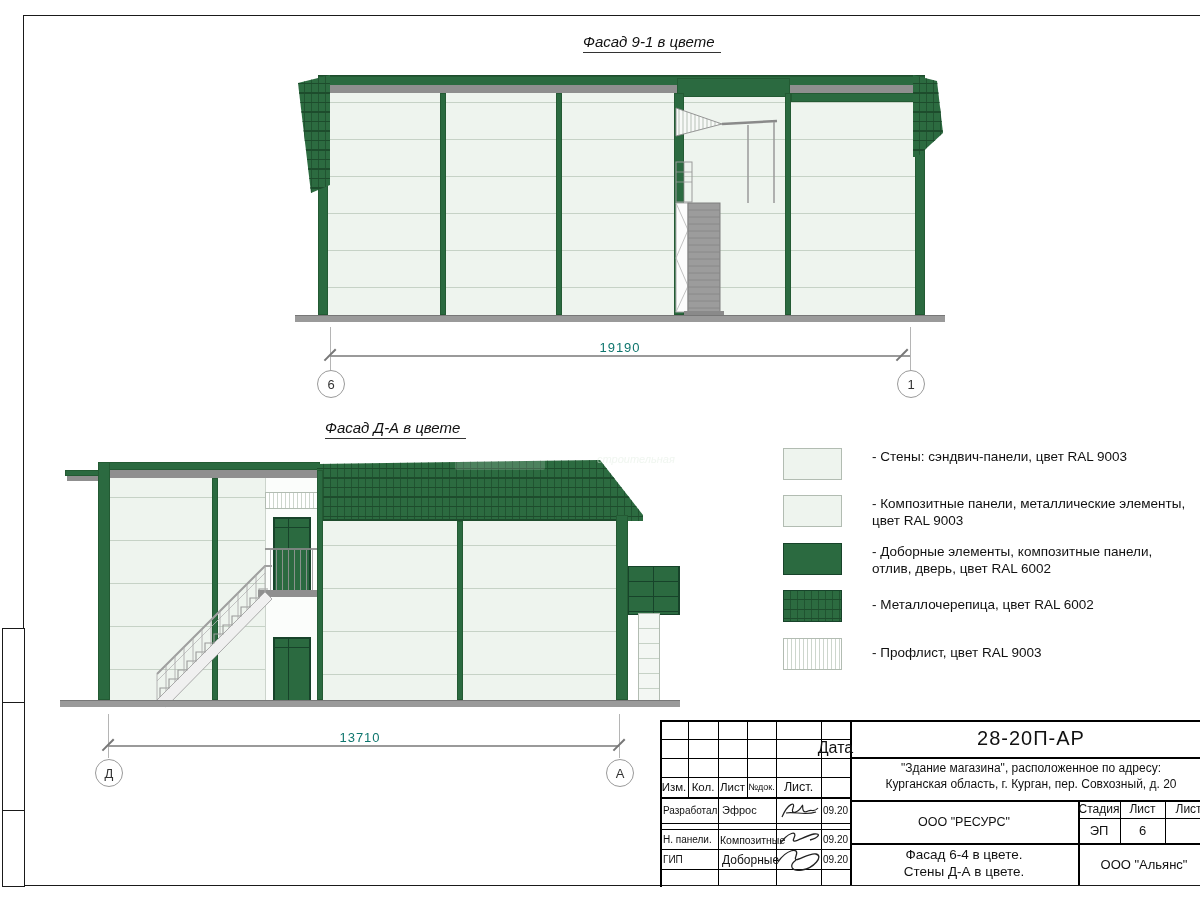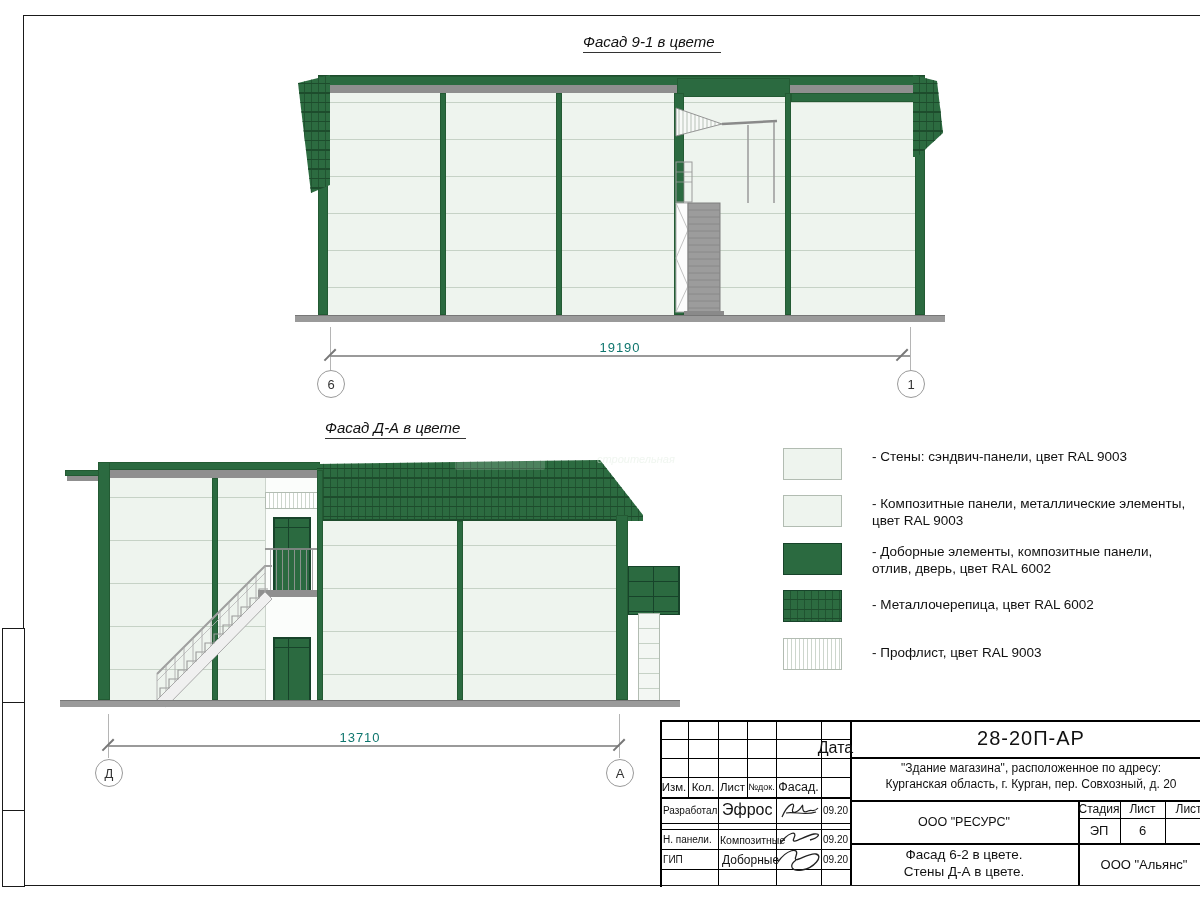--- a/index.html
+++ b/index.html
@@ -216,25 +216,25 @@
   <div class="vl" style="left:821px;top:720px;height:165px;"></div>
   <div class="vl" style="left:850px;top:720px;height:165px;width:2px;"></div>
   <div class="vl" style="left:1078px;top:800px;height:85px;width:1.5px;"></div>
   <div class="vl" style="left:1120px;top:800px;height:43px;"></div>
   <div class="vl" style="left:1165px;top:800px;height:43px;"></div>
 
   <div class="tbt" style="left:660px;top:777px;width:28px;height:20px;font-size:11.5px;">Изм.</div>
   <div class="tbt" style="left:688px;top:777px;width:30px;height:20px;font-size:11.5px;">Кол.</div>
   <div class="tbt" style="left:718px;top:777px;width:29px;height:20px;font-size:11.5px;">Лист</div>
   <div class="tbt" style="left:747px;top:777px;width:29px;height:20px;font-size:9px;">№док.</div>
-  <div class="tbt" style="left:776px;top:777px;width:45px;height:20px;font-size:12.5px;">Фасад.</div>
+  <div class="tbt" style="left:776px;top:777px;width:45px;height:20px;font-size:12.5px;">Лист.</div>
   <div class="tbt" style="left:821px;top:734px;width:29px;height:28px;font-size:16px;">Дата</div>
 
   <div class="tbt tbt-left" style="left:663px;top:799px;width:54px;height:22px;font-size:10px;">Разработал</div>
-  <div class="tbt tbt-left" style="left:722px;top:799px;width:53px;height:22px;font-size:16px;">Эфрос</div>
+  <div class="tbt tbt-left" style="left:722px;top:799px;width:53px;height:22px;font-size:11px;">Эфрос</div>
   <div class="tbt" style="left:821px;top:799px;width:29px;height:22px;font-size:10px;">09.20</div>
 
   <div class="tbt tbt-left" style="left:663px;top:830px;width:54px;height:19px;font-size:10px;">Н. панели.</div>
   <div class="tbt tbt-left" style="left:720px;top:830px;width:56px;height:19px;font-size:10.5px;">Композитные</div>
   <div class="tbt" style="left:821px;top:830px;width:29px;height:19px;font-size:10px;">09.20</div>
 
   <div class="tbt tbt-left" style="left:663px;top:850px;width:54px;height:19px;font-size:10px;">ГИП</div>
   <div class="tbt tbt-left" style="left:722px;top:850px;width:53px;height:19px;font-size:12px;">Доборные</div>
   <div class="tbt" style="left:821px;top:850px;width:29px;height:19px;font-size:10px;">09.20</div>
 
@@ -249,17 +249,17 @@
   <div class="tbt" style="left:850px;top:760px;width:362px;height:16px;font-size:12px;">"Здание магазина", расположенное по адресу:</div>
   <div class="tbt" style="left:850px;top:776px;width:362px;height:16px;font-size:12px;">Курганская область, г. Курган, пер. Совхозный, д. 20</div>
 
   <div class="tbt" style="left:850px;top:800px;width:228px;height:43px;font-size:12.5px;">ООО "РЕСУРС"</div>
   <div class="tbt" style="left:1078px;top:800px;width:42px;height:18px;font-size:12px;">Стадия</div>
   <div class="tbt" style="left:1120px;top:800px;width:45px;height:18px;font-size:12px;">Лист</div>
   <div class="tbt" style="left:1165px;top:800px;width:60px;height:18px;font-size:12px;">Листов</div>
   <div class="tbt" style="left:1078px;top:818px;width:42px;height:25px;font-size:13px;">ЭП</div>
   <div class="tbt" style="left:1120px;top:818px;width:45px;height:25px;font-size:13px;">6</div>
 
-  <div class="tbt" style="left:850px;top:846px;width:228px;height:17px;font-size:13.5px;">Фасад 6-2 в цвете.</div>
+  <div class="tbt" style="left:850px;top:846px;width:228px;height:17px;font-size:13.5px;">Фасад 6-4 в цвете.</div>
   <div class="tbt" style="left:850px;top:863px;width:228px;height:17px;font-size:13.5px;">Стены Д-А в цвете.</div>
   <div class="tbt" style="left:1078px;top:843px;width:132px;height:42px;font-size:13px;">ООО "Альянс"</div>
 
 </div>
 
 </body></html>

